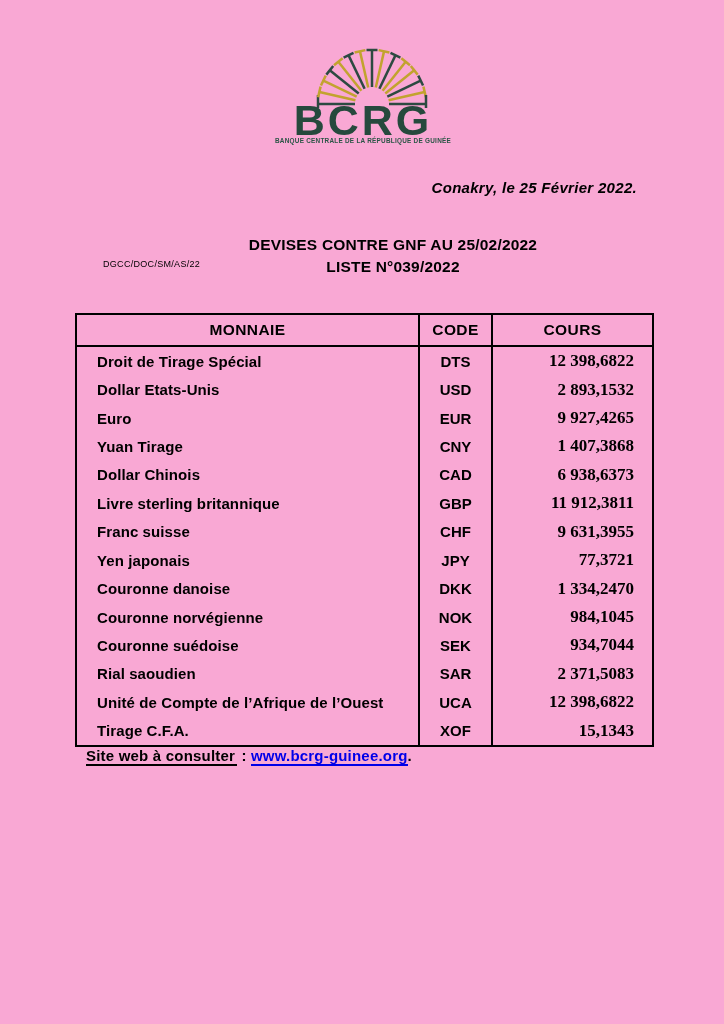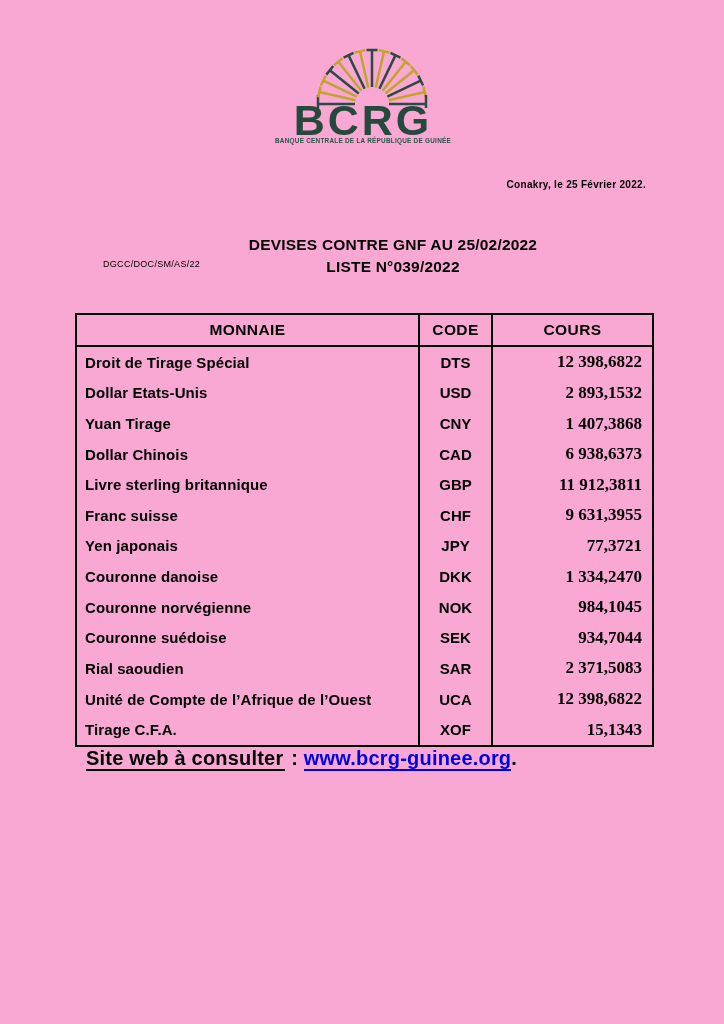--- a/index.html
+++ b/index.html
@@ -17,22 +17,22 @@
     letter-spacing:3px; color:#26493d;
   }
   .logo-tagline {
     position:absolute; left:252px; top:137px; width:222px;
     text-align:center; font-size:6.4px; font-weight:bold;
     letter-spacing:0.25px; color:#2a5546; white-space:nowrap;
   }
 
   
   .date-line {
-    position:absolute; right:78px; top:179px;
-    font-size:10px; font-weight:bold; letter-spacing:0.3px;
+    position:absolute; right:87px; top:179px;
+    font-size:15px; font-style:italic; font-weight:bold; letter-spacing:0.3px;
   }
   .reference {
     position:absolute; left:103px; top:259px;
     font-size:9px; font-weight:normal; letter-spacing:0.3px;
   }
   .title-block {
     position:absolute; left:133px; top:234px; width:520px;
     text-align:center; font-size:15.5px; font-weight:bold; line-height:22px;
     letter-spacing:0.2px;
   }
@@ -43,36 +43,36 @@
     border:2px solid #000; box-sizing:border-box;
     display:flex; flex-direction:column;
   }
   .thead {
     flex:0 0 30px; display:grid; grid-template-columns:341px 75px 1fr;
     border-bottom:2px solid #000;
   }
   .tbody { flex:1 1 auto; display:flex; flex-direction:column; }
   .trow { flex:1 1 0; display:grid; grid-template-columns:341px 75px 1fr; }
   .cell { display:flex; align-items:center; box-sizing:border-box; overflow:hidden; }
-  .name-col { padding-left:8px; font-size:15px; font-weight:bold; letter-spacing:0.1px; }
+  .name-col { padding-left:20px; font-size:15px; font-weight:bold; letter-spacing:0.1px; }
   .code-col {
     justify-content:center; font-size:15px; font-weight:bold;
     border-left:2px solid #000; border-right:2px solid #000;
   }
   .cours-col {
-    justify-content:flex-end; padding-right:10px;
+    justify-content:flex-end; padding-right:18px;
     font-family:"Liberation Serif", serif; font-size:17px; font-weight:bold;
   }
   .th { justify-content:center; padding:0; font-size:15.5px; font-weight:bold; letter-spacing:0.4px; }
   .cours-col.th { font-family:Liberation Sans, sans-serif; }
 
   
   .footer {
     position:absolute; left:86px; top:747px;
-    font-size:20px; font-weight:bold; letter-spacing:0.2px;text-align:center;
+    font-size:15px; font-weight:bold; letter-spacing:0.2px;text-align:center;
   }
   .site-label { border-bottom:2px solid #000; padding-right:2px; }
   .site-link { color:#0000e8; text-decoration:none; border-bottom:2px solid #0000e8; cursor:pointer; }
 </style>
 </head>
 <body>
 
 <div class="page">
 
   <svg class="rays-svg" id="rays-svg" viewBox="0 0 134 64">
@@ -128,20 +128,25 @@
           <div class="cell name-col">Droit de Tirage Spécial</div>
           <div class="cell code-col">DTS</div>
           <div class="cell cours-col">12 398,6822</div>
         </div>
         <div class="trow">
           <div class="cell name-col">Dollar Etats-Unis</div>
           <div class="cell code-col">USD</div>
           <div class="cell cours-col">2 893,1532</div>
         </div>
         <div class="trow">
+          <div class="cell name-col">Euro</div>
+          <div class="cell code-col">EUR</div>
+          <div class="cell cours-col">9 927,4265</div>
+        </div>
+        <div class="trow">
           <div class="cell name-col">Yuan Tirage</div>
           <div class="cell code-col">CNY</div>
           <div class="cell cours-col">1 407,3868</div>
         </div>
         <div class="trow">
           <div class="cell name-col">Dollar Chinois</div>
           <div class="cell code-col">CAD</div>
           <div class="cell cours-col">6 938,6373</div>
         </div>
         <div class="trow">

